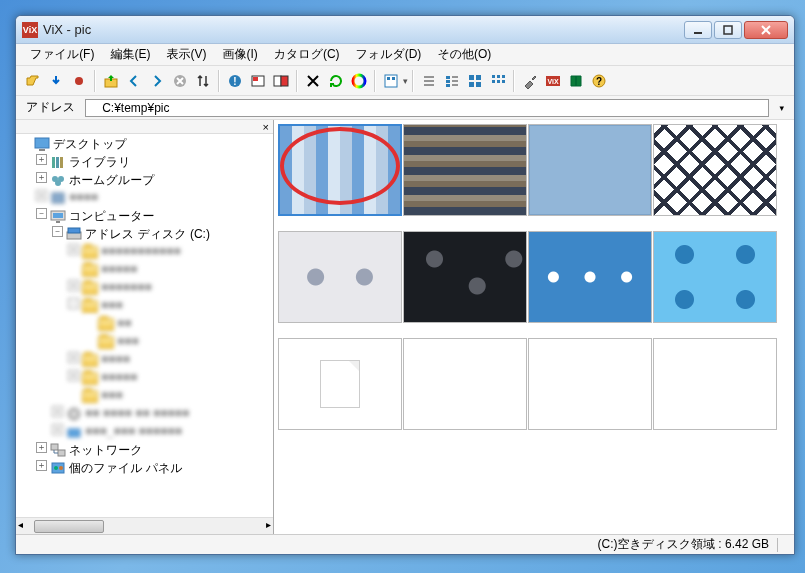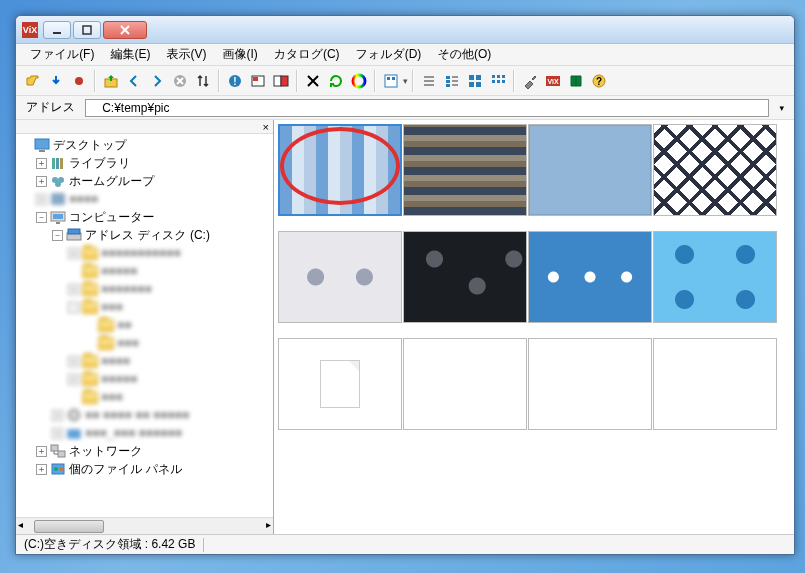--- a/index.html
+++ b/index.html
@@ -80,21 +80,21 @@
 }
 .tree-close {
   height: 14px; text-align: right; padding-right: 4px;
   border-bottom: 1px solid #ddd; background: #f5f5f5; cursor: pointer;
   font-size: 11px; line-height: 14px;
 }
 .tree {
   flex: 1; overflow: auto; padding: 2px 0;
 }
 .tree-node {
-  display: flex; align-items: center; height: 18px; padding-left: 4px;
+  display: flex; align-items: flex-start; height: 18px; padding-left: 4px;
   white-space: nowrap; cursor: pointer;
 }
 .expander {
   width: 11px; height: 11px; border: 1px solid #9c9c9c;
   display: flex; align-items: center; justify-content: center;
   font-size: 9px; margin-right: 3px; background: #fff; line-height: 9px;
   color: #555;
 }
 .expander.empty { border: none; }
 .node-icon {
@@ -141,21 +141,21 @@
   width: 40px; height: 48px; background: #fff; border: 1px solid #ccc;
   position: relative;
 }
 .file-icon-thumb::before {
   content: ''; position: absolute; right: 0; top: 0;
   border-style: solid; border-width: 0 10px 10px 0;
   border-color: transparent #f0f0f0 transparent transparent;
 }
 .statusbar {
   height: 20px; background: #f5f5f5; border-top: 1px solid #ccc;
-  display: flex; align-items: center; padding: 0 8px; font-size: 12px;
+  display: flex; align-items: center; padding: 0 8px; font-size: 12px; justify-content: flex-end;
 }
 .status-sep { width: 1px; height: 14px; background: #bbb; margin: 0 8px; }
 
 .pat { width: 100%; height: 100%; }
 .pat1 { background: repeating-linear-gradient(90deg, #6fa3d8 0 12px, #d8e6f3 12px 24px, #b5cce4 24px 36px); }
 .pat2 { background: repeating-linear-gradient(0deg, #3a465a 0 8px, #7a6d5a 8px 14px, #958c7c 14px 20px); }
 .pat3 { background: #92b6d8; border: 1px solid #7da3c8; }
 .pat4 { background: #fff; background-image: repeating-linear-gradient(45deg, transparent 0 14px, #2a3040 14px 18px), repeating-linear-gradient(-45deg, transparent 0 14px, #2a3040 14px 18px); }
 .pat5 { background: #e8e8ec; background-image: radial-gradient(circle at 30% 50%, #9ba3b5 8px, transparent 9px), radial-gradient(circle at 70% 50%, #9ba3b5 8px, transparent 9px); }
 .pat6 { background: #1a1d22; background-image: radial-gradient(circle at 25% 30%, #5a5d65 8px, transparent 9px), radial-gradient(circle at 60% 60%, #5a5d65 8px, transparent 9px), radial-gradient(circle at 90% 30%, #5a5d65 8px, transparent 9px); }
@@ -165,20 +165,21 @@
 .folder-ico { width: 16px; height: 13px; background: linear-gradient(to bottom, #fce9a5, #f3c94b); border-radius: 1px; border: 1px solid #d4a82a; position: relative; }
 .folder-ico::before { content:''; position:absolute; top:-3px; left:1px; width:6px; height:3px; background:#f3c94b; border-radius:1px 1px 0 0; border: 1px solid #d4a82a; border-bottom: none; }
 </style>
 </head>
 <body>
 
 <div class="window">
 
   <div class="titlebar">
     <div class="app-icon">ViX</div>
+    <div class="title">ViX - pic</div>
     <div class="win-btns">
       <div class="win-btn">
           <svg width="10" height="10">
             <line x1="1" y1="8" x2="9" y2="8" stroke="#333" stroke-width="2"></line>
           </svg>
         </div>
       <div class="win-btn">
           <svg width="10" height="10">
             <rect x="1" y="1" width="8" height="8" fill="none" stroke="#333" stroke-width="1.5"></rect>
           </svg>

